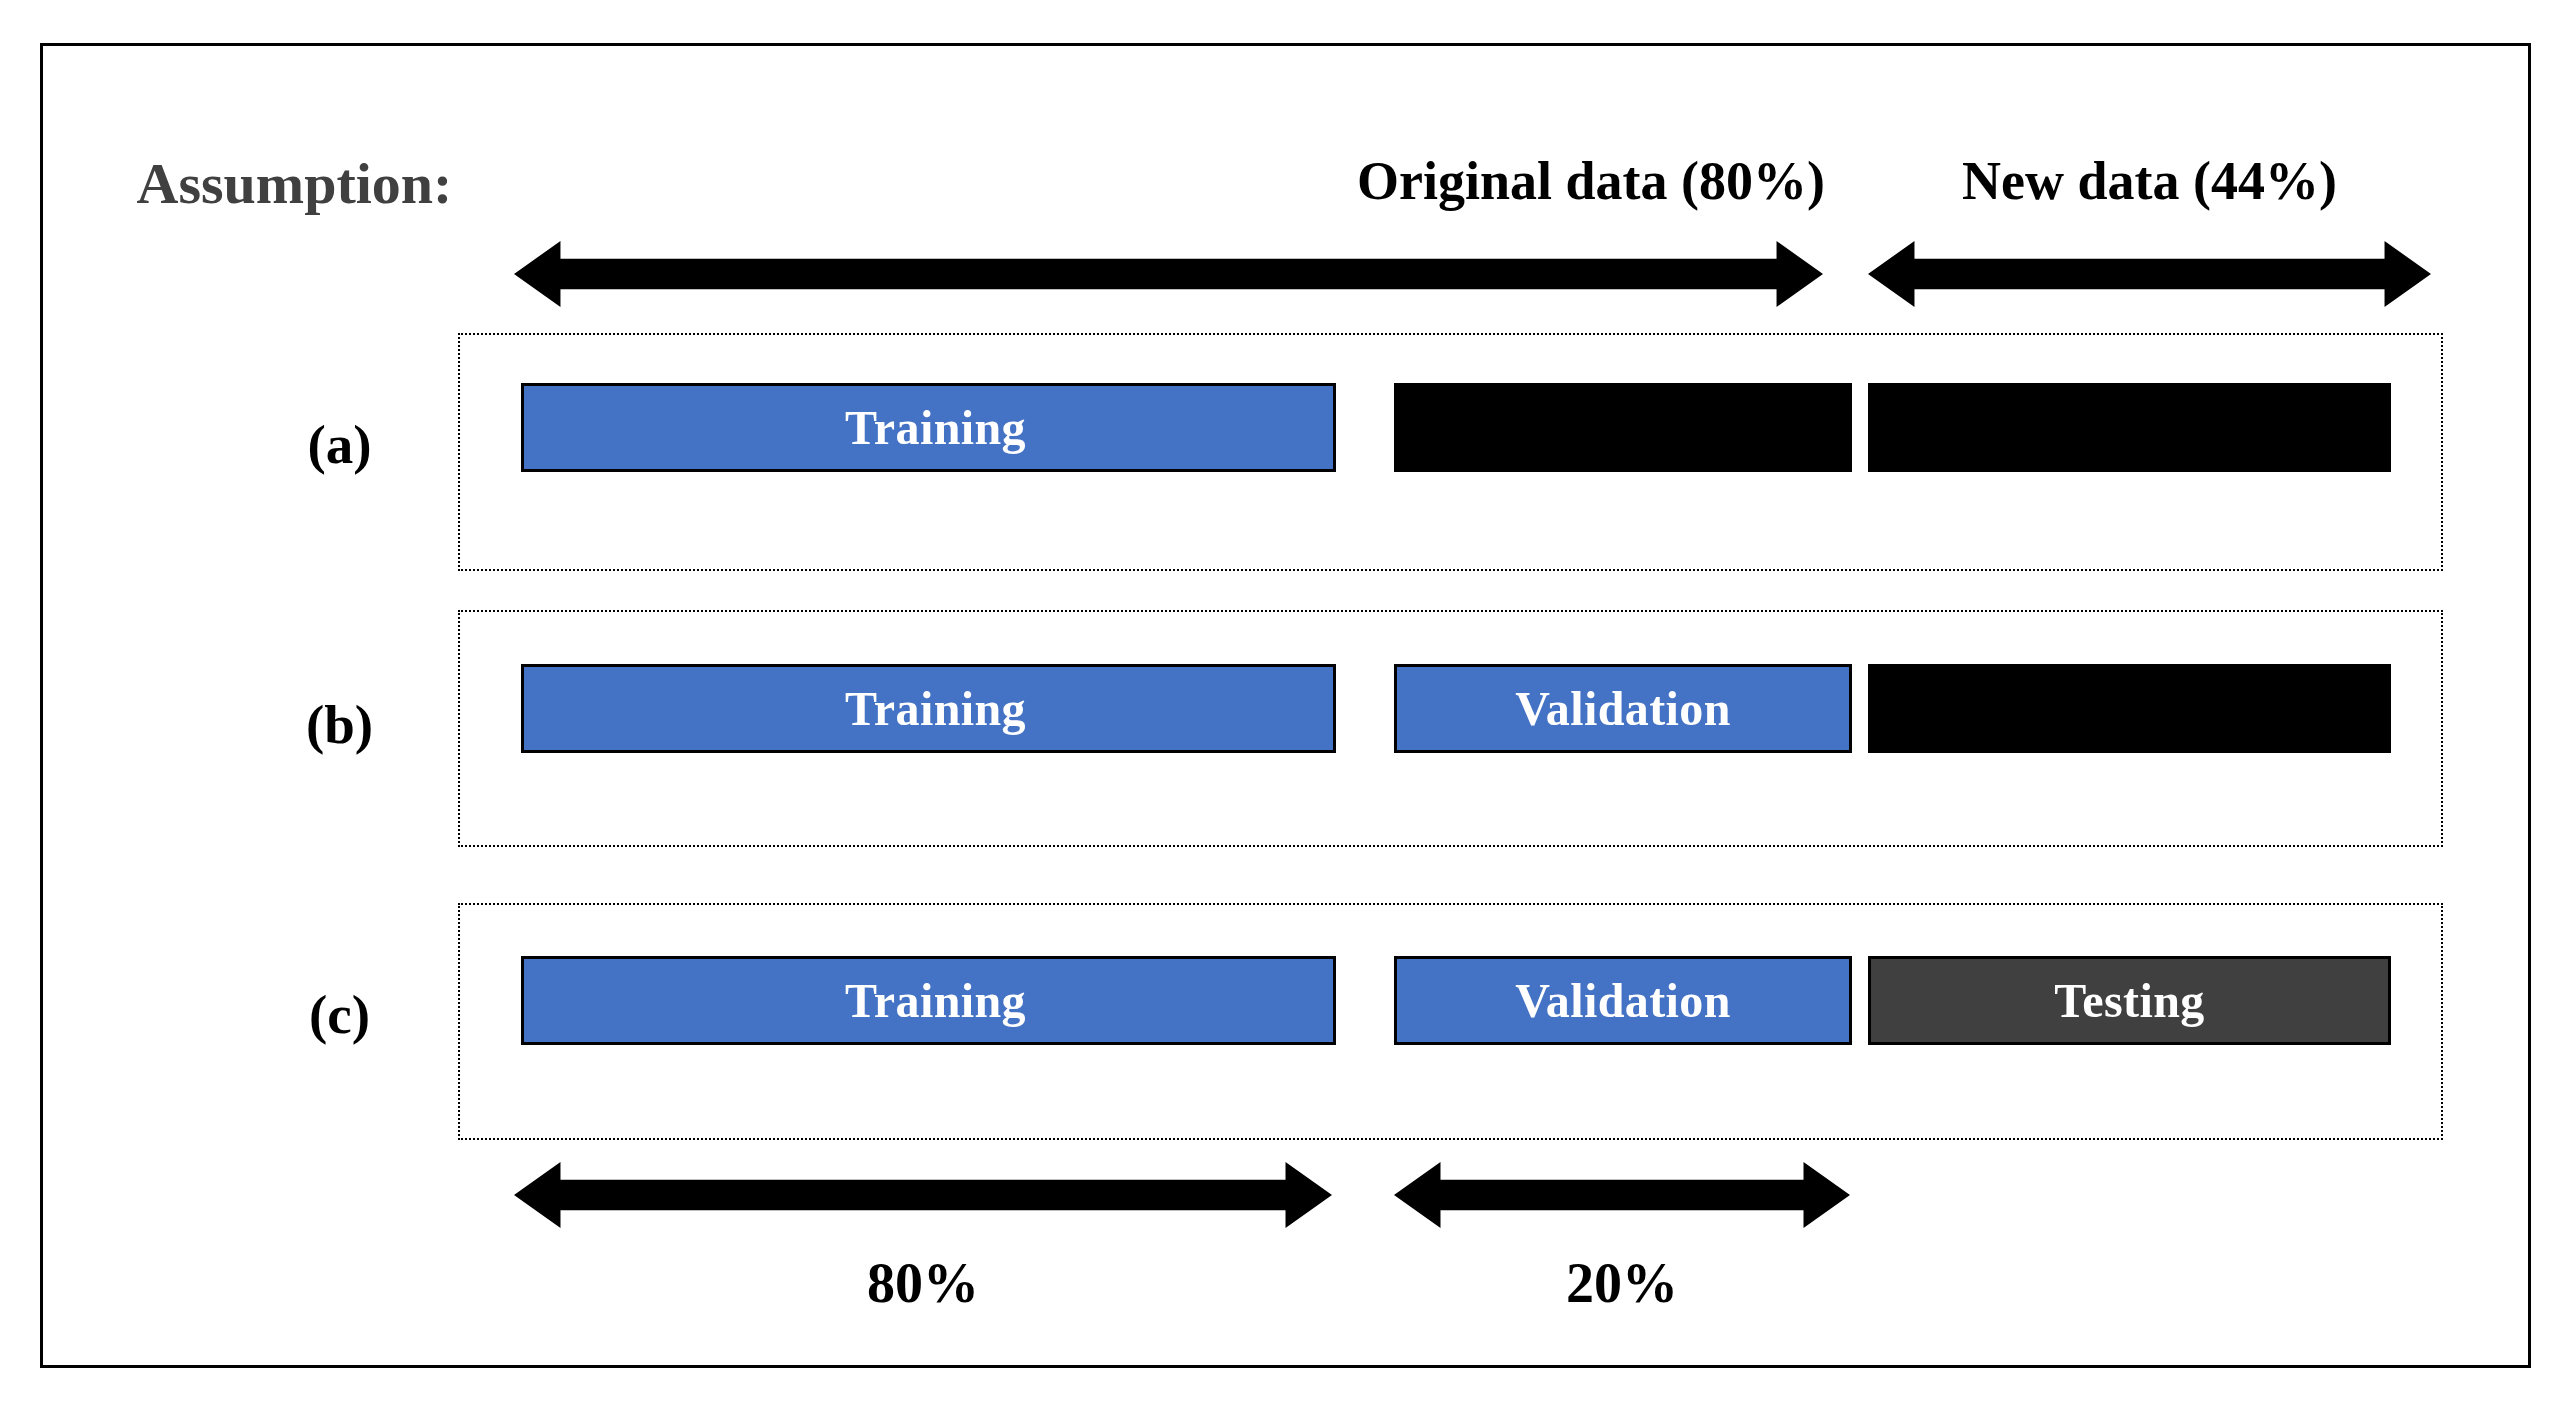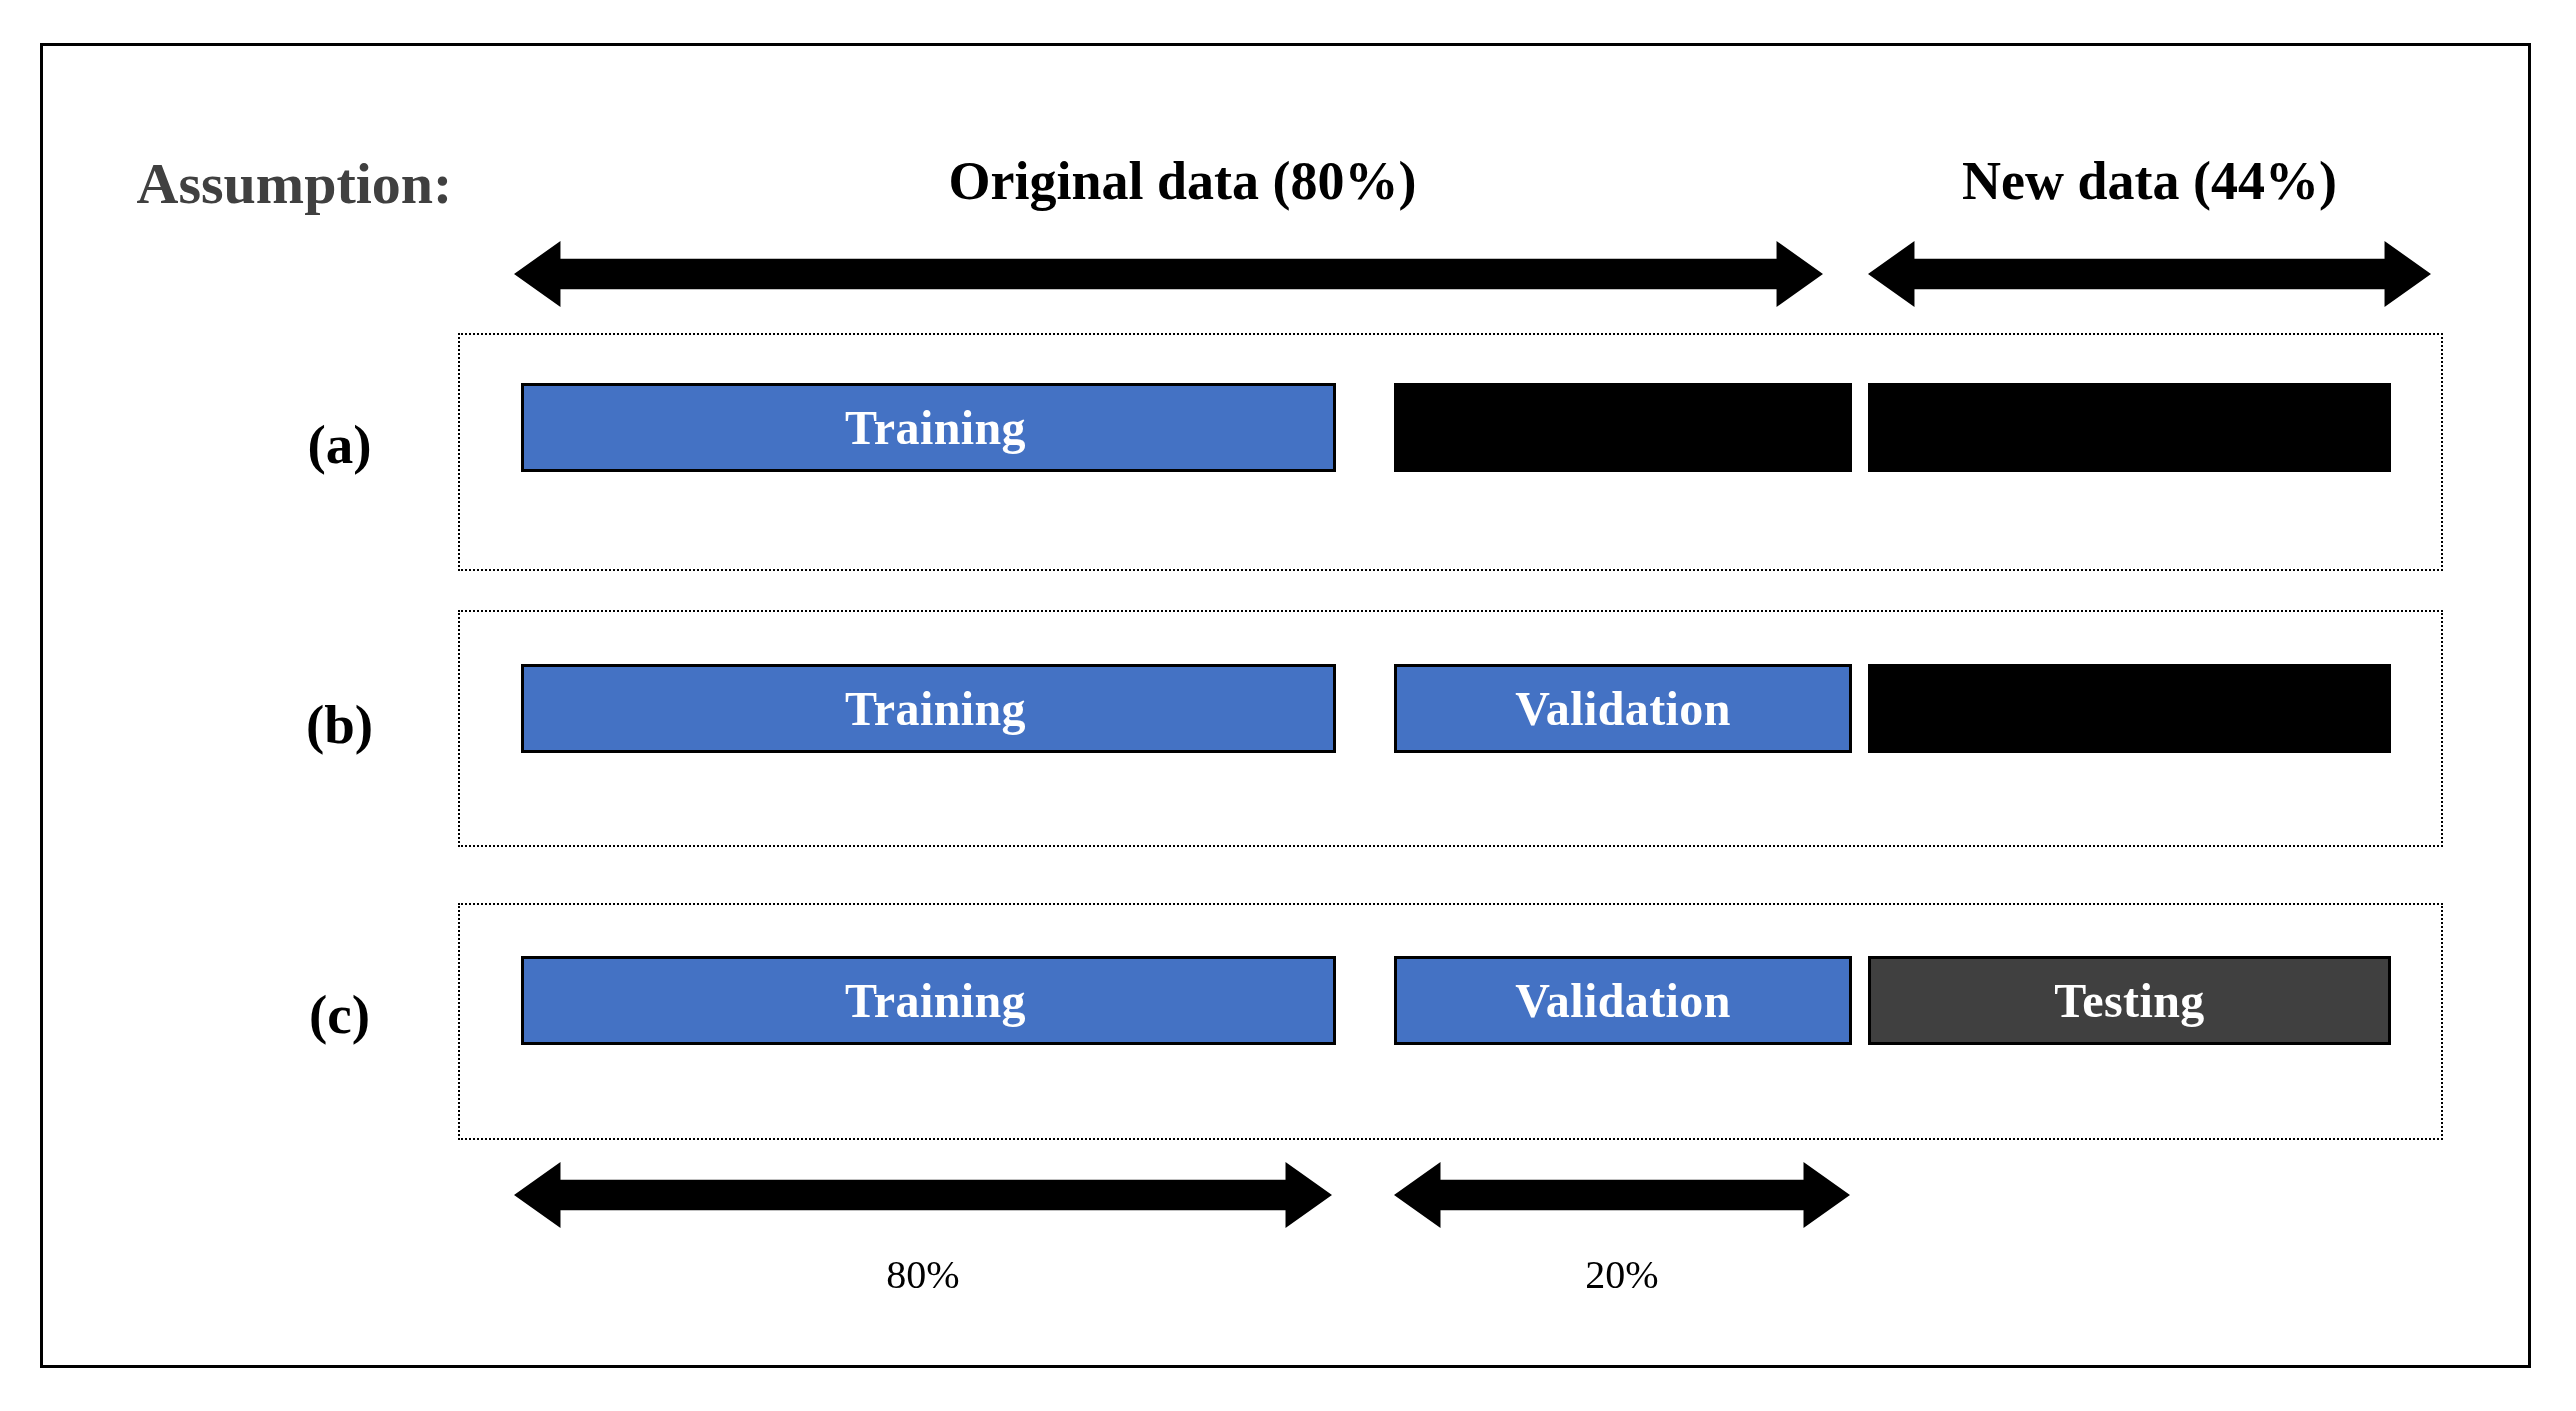--- a/index.html
+++ b/index.html
@@ -48,21 +48,21 @@
   }
   .span-header {
     position: absolute;
     top: 150px;
     text-align: center;
     font-size: 54px;
     font-weight: bold;
     color: #000000;
     white-space: nowrap;
   }
-  .span-header.original { left: 528px;  width: 1309px; }
+  .span-header.original { left: 516px;  width: 1309px; text-align: right; }
   .span-header.newdata  { left: 1868px; width: 563px;  }
 
   
   .arrow {
     position: absolute;
     height: 66px;
   }
   .arrow svg { display: block; width: 100%; height: 100%; }
 
   .arrow.top-original { left: 514px;  top: 241px;  width: 1309px; }
@@ -122,22 +122,22 @@
   
   .bar.in-a { top: 383px; }
   .bar.in-b { top: 664px; }
   .bar.in-c { top: 956px; }
 
   
   .pct-label {
     position: absolute;
     top: 1251px;
     text-align: center;
-    font-size: 40px;
-    font-weight: normal;
+    font-size: 56px;
+    font-weight: bold;
     color: #000000;
     white-space: nowrap;
   }
   .pct-label.pct-80 { left: 514px;  width: 818px; }
   .pct-label.pct-20 { left: 1394px; width: 456px; }
 </style>
 </head>
 <body>
 
 <div id="canvas">

